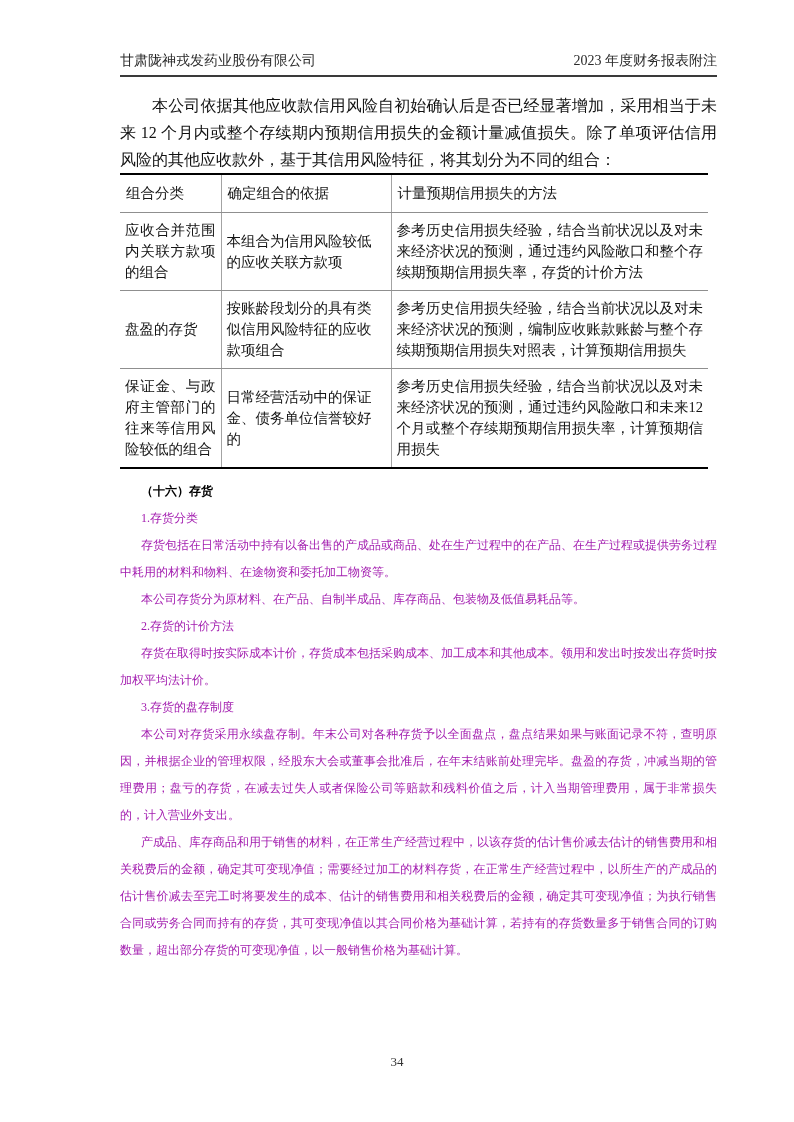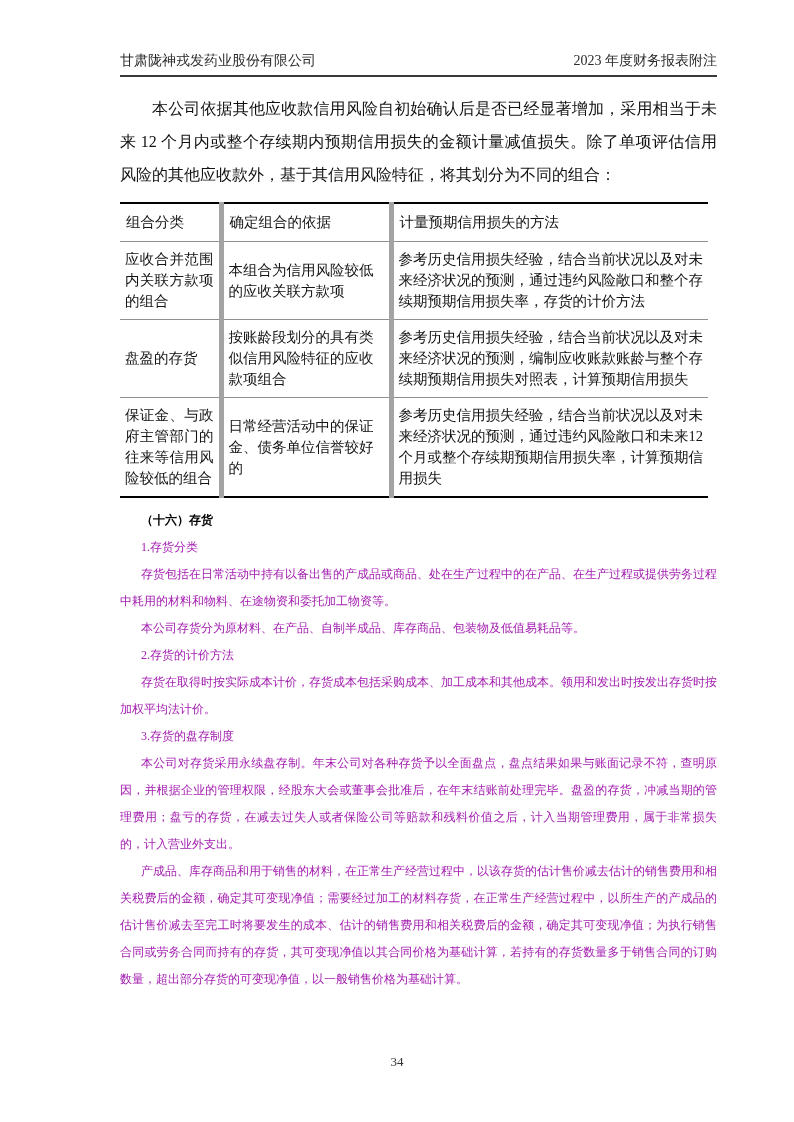--- a/index.html
+++ b/index.html
@@ -26,48 +26,47 @@
     justify-content: space-between;
     align-items: flex-end;
     font-size: 14px;
     padding-bottom: 5px;
     border-bottom: 2px solid #3a3a3a;
     color: #2a2a2a;
   }
   .intro {
     margin-top: 15px;
     font-size: 16px;
-    line-height: 33px;
+    line-height: 27px;
     text-align: justify;
     text-indent: 2em;
     color: #111;
   }
   table.combo-table {
-    margin-top: 11px;
     width: 588px;
     border-collapse: collapse;
     border-top: 2.5px solid #000;
     border-bottom: 2.5px solid #000;
     font-size: 14.5px;
     line-height: 21px;
     color: #141414;
   }
   table.combo-table th {
     font-weight: normal;
     text-align: center;
     padding: 8px 6px;
     border-bottom: 1px solid #8f8f8f;
   }
   table.combo-table td {
     vertical-align: middle;
     padding: 7px 5px;
     border-bottom: 1px solid #8f8f8f;
   }
   table.combo-table tr:last-child td { border-bottom: none; }
-  table.combo-table .c2, table.combo-table .c3 { border-left: 5px solid #a3a3a3; }
+  table.combo-table .c2, table.combo-table .c3 { border-left: 1px solid #a3a3a3; }
   table.combo-table .col1 { width: 101px; text-align: justify; }
   table.combo-table .col2 { width: 170px; text-align: left; }
   table.combo-table .col3 { width: 317px; text-align: justify; }
   .section-heading {
     margin-top: 9px;
     font-size: 12px;
     font-weight: bold;
     text-indent: 1.75em;
     line-height: 27px;
     color: #000;

